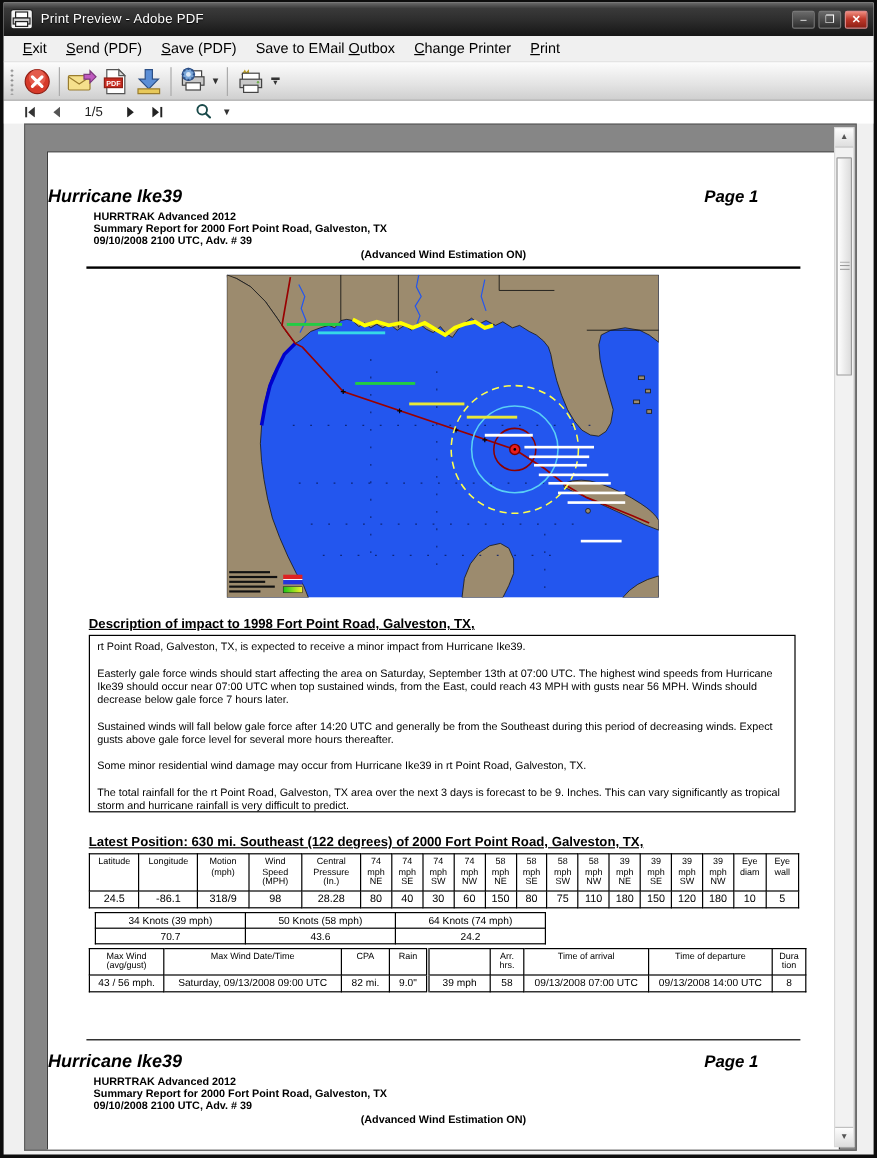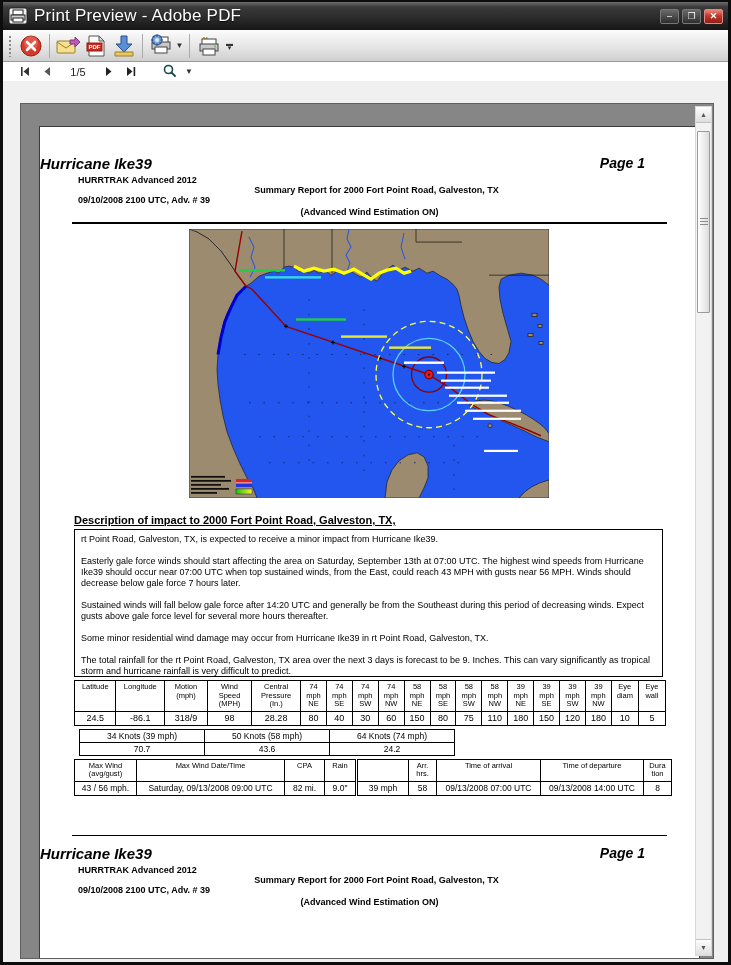--- a/index.html
+++ b/index.html
@@ -7,21 +7,21 @@
   .window {
     position:relative; width:731px; height:965px; background:#f0f0f0;
     border:3px solid #0d0d0d; border-top:2px solid #0d0d0d; overflow:hidden;
   }
   
   .titlebar {
     height:28px; display:flex; align-items:center; padding:0 5px;
     background:linear-gradient(180deg,#6b6b6b 0%,#3a3a3a 18%,#2c2c2c 55%,#161616 100%);
   }
   .app-icon { width:20px; height:18px; margin-right:6px; flex:0 0 auto; }
-  .title-text { color:#fff; font-size:17px; letter-spacing:.2px; flex:1; text-shadow:0 1px 1px #000; }
+  .title-text { color:#fff; font-size:11px; letter-spacing:.2px; flex:1; text-shadow:0 1px 1px #000; }
   .winbtns { display:flex; gap:3px; }
   .winbtn {
     width:19px; height:15px; font-size:9px; line-height:13px; text-align:center;
     color:#fff; border:1px solid #777; border-radius:2px;
     background:linear-gradient(180deg,#6a6a6a,#2e2e2e); cursor:default;
   }
   .winbtn.close { background:linear-gradient(180deg,#ee8a7d,#c0392b 45%,#8f1f15); border-color:#d88; font-weight:bold; }
   
   .menubar {
     height:22px; background:#f0f0f0; display:flex; align-items:center;
@@ -66,23 +66,23 @@
     display:flex; align-items:center; justify-content:center; }
   .sb-grip { width:8px; height:8px;
     background-image:linear-gradient(#8a8a8a 1px, transparent 1px); background-size:8px 3px; }
   
   .page {
     position:absolute; left:18px; top:22px; width:661px; height:935px;
     background:#fff; border:1px solid #3c3c3c; color:#000; overflow:hidden;
   }
   .doc-header { position:relative; padding-top:28px; }
   .doc-title { text-align:left; font-size:15px; font-weight:bold; font-style:italic; }
-  .doc-pageno { position:absolute; top:28px; right:54px; font-size:14px; font-weight:bold; font-style:italic; }
+  .doc-pageno { position:absolute; top:28px; right:67px; font-size:14px; font-weight:bold; font-style:italic; }
   .doc-info { display:flex; margin-top:3px; font-size:9px; font-weight:bold; padding:0 24px 0 38px;flex-direction:column; }
-  .doc-info .mid { flex:1; text-align:center; }
+  .doc-info .mid { flex:1; text-align:left; }
   .doc-mode { text-align:center; font-size:9px; font-weight:bold; margin-top:2px; }
   .hr-heavy { border-top:2px solid #000; margin:5px 32px 0 32px; }
   .hr-light { border-top:1px solid #000; margin:0 32px; }
   
   .map-wrap { margin:5px 0 0 149px; width:360px; height:269px; }
   
   .sec-heading { margin:16px 0 0 34px; font-size:11px; font-weight:bold; text-decoration:underline; }
   .desc-box {
     margin:3px 36px 0 34px; height:148px; border:1px solid #000;
     padding:4px 6px; font-size:9px; line-height:11px;
@@ -128,20 +128,28 @@
       <rect x="5" y="11" width="10" height="4" fill="#fff" stroke="#222"></rect>
     </svg>
     <div class="title-text">Print Preview - Adobe PDF</div>
     <div class="winbtns">
       <div class="winbtn">–</div>
       <div class="winbtn">❐</div>
       <div class="winbtn close">✕</div>
     </div>
   </div>
 
+  <div class="menubar">
+      <span class="menu-item"><u>E</u>xit</span>
+      <span class="menu-item"><u>S</u>end (PDF)</span>
+      <span class="menu-item"><u>S</u>ave (PDF)</span>
+      <span class="menu-item">Save to EMail <u>O</u>utbox</span>
+      <span class="menu-item"><u>C</u>hange Printer</span>
+      <span class="menu-item"><u>P</u>rint</span>
+    </div>
 
   <div class="toolbar">
     <div class="grip"></div>
     <div class="tb-btn">
       <svg width="24" height="24" viewBox="0 0 24 24">
         <circle cx="12" cy="12" r="10" fill="#d63a2a" stroke="#8f1f15"></circle>
         <circle cx="12" cy="9" r="7" fill="#e8685a" opacity="0.7"></circle>
         <path d="M8 8 L16 16 M16 8 L8 16" stroke="#fff" stroke-width="2.6" stroke-linecap="round"></path>
       </svg>
     </div>
@@ -327,29 +335,30 @@
             <rect x="2" y="258" width="38" height="1.8" fill="#111"></rect>
             <rect x="2" y="262" width="26" height="1.8" fill="#111"></rect>
             <rect x="47" y="249" width="16" height="4" fill="#dd2222"></rect>
             <rect x="47" y="253" width="16" height="4" fill="#2233dd"></rect>
             <rect x="47" y="252.6" width="16" height="0.8" fill="#fff"></rect>
             <rect x="47" y="259" width="16" height="5" fill="url(#lg-gy)" stroke="#111" stroke-width="0.4"></rect>
           </g>
         </svg>
       </div>
 
-      <div class="sec-heading">Description of impact to 2000 Fort Point Road,  Galveston, TX,</div>
+      <div class="sec-heading">Description of impact to 1998 Fort Point Road,  Galveston, TX,</div>
       <div class="desc-box">
           <p>rt Point Road,  Galveston, TX,    is expected to receive a minor impact from Hurricane Ike39.</p>
           <p>Easterly gale force winds should start affecting the area on Saturday, September 13th at 07:00 UTC.  The highest wind speeds from Hurricane Ike39 should occur near 07:00 UTC when top sustained winds, from the East, could reach 43 MPH with gusts near 56 MPH.  Winds should decrease below gale force 7 hours later.</p>
           <p>Sustained winds will fall below gale force after 14:20 UTC and generally be from the Southeast during this period of decreasing winds.  Expect gusts above gale force level for several more hours thereafter.</p>
           <p>Some minor residential wind damage may occur from Hurricane Ike39 in rt Point Road,  Galveston, TX.</p>
           <p>The total rainfall for the rt Point Road,  Galveston, TX area over the next 3 days is forecast to be 9. Inches.  This can vary significantly as tropical storm and hurricane rainfall is very difficult to predict.</p>
         </div>
 
+      <div class="sec-heading" style="margin-top:19px">Latest Position:  630 mi. Southeast (122 degrees) of 2000 Fort Point Road,  Galveston, TX,</div>
       <table class="tbl-latest">
         <thead>
             <tr>
               <th>Latitude</th>
               <th>Longitude</th>
               <th>Motion
 (mph)</th>
               <th>Wind
 Speed
 (MPH)</th>

